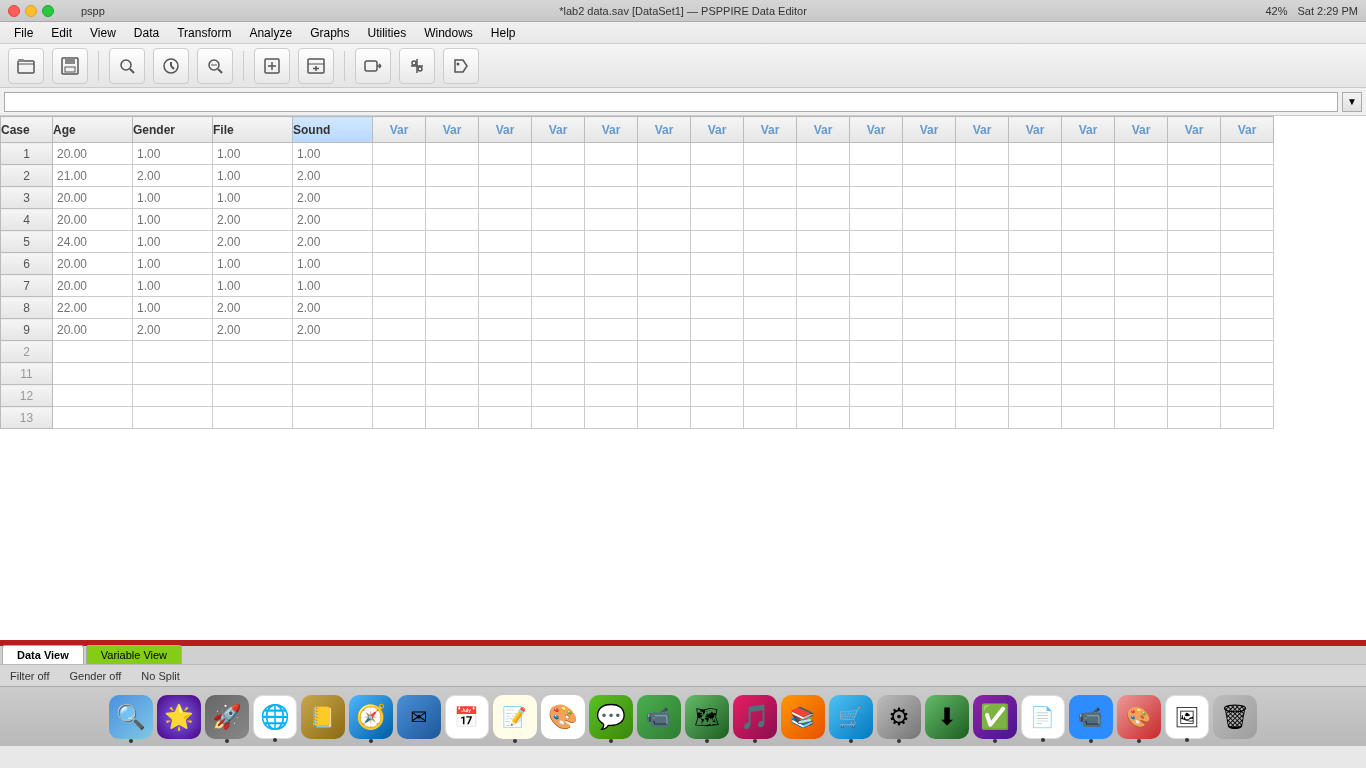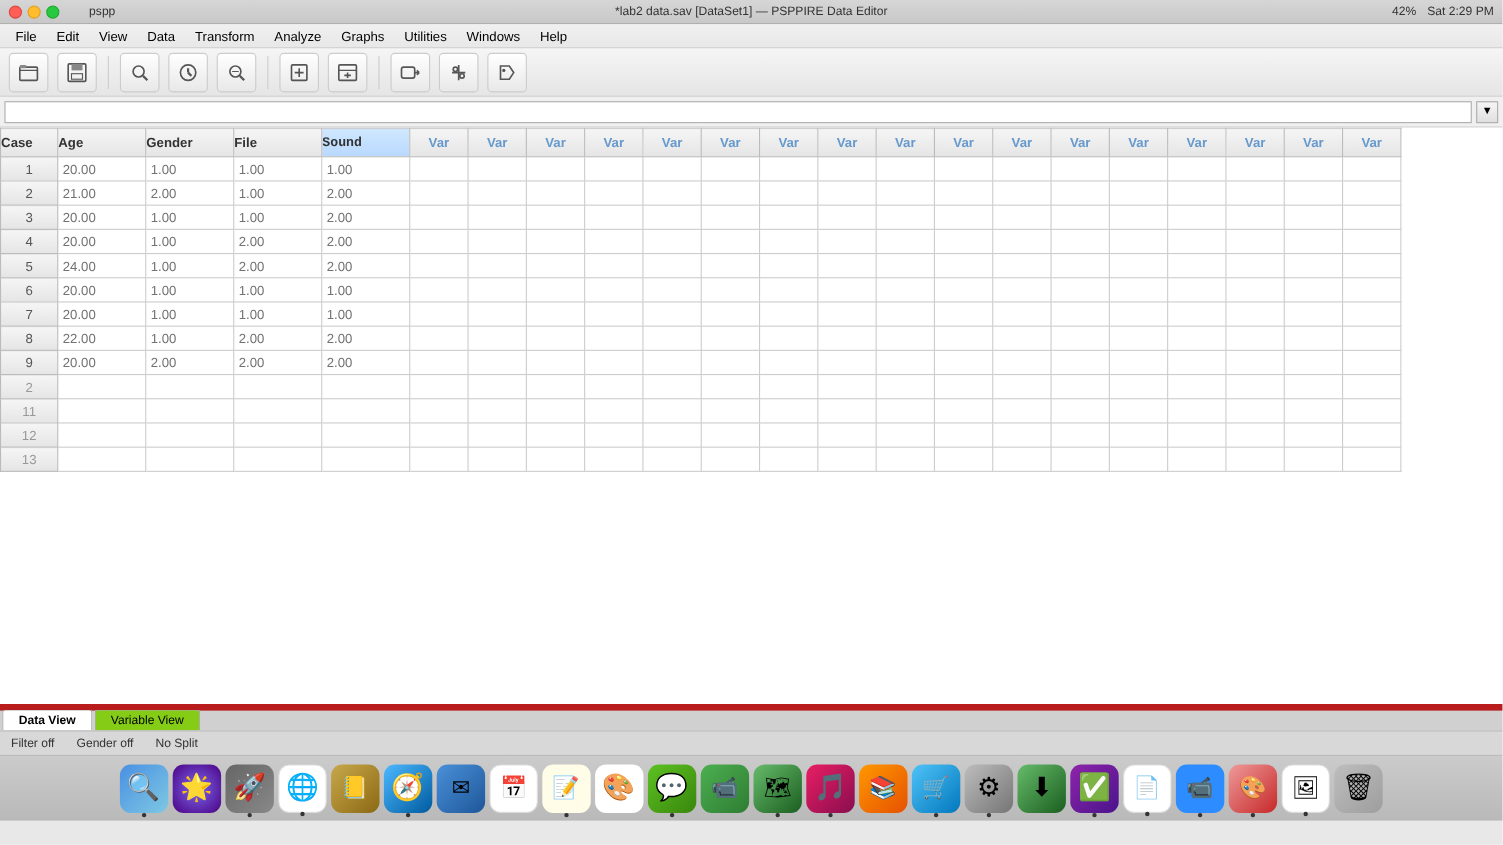--- a/index.html
+++ b/index.html
@@ -130,21 +130,21 @@
       border: 1px solid #ccc;
       padding: 0;
       text-align: left;
       white-space: nowrap;
       overflow: hidden;
     }
     .col-case { width: 52px; min-width: 52px; }
     .col-age { width: 80px; min-width: 80px; }
     .col-gender { width: 80px; min-width: 80px; }
     .col-group { width: 80px; min-width: 80px; }
-    .col-sound { width: 80px; min-width: 80px; font-family: Liberation Mono, monospace; }
+    .col-sound { width: 80px; min-width: 80px; }
     .col-var { width: 53px; min-width: 53px; }
 
     thead th {
       background: linear-gradient(to bottom, #f5f5f5, #e5e5e5);
       text-align: left;
       font-weight: bold;
       font-size: 12px;
       color: #333;
       height: 26px;
       border: 1px solid #bbb;

